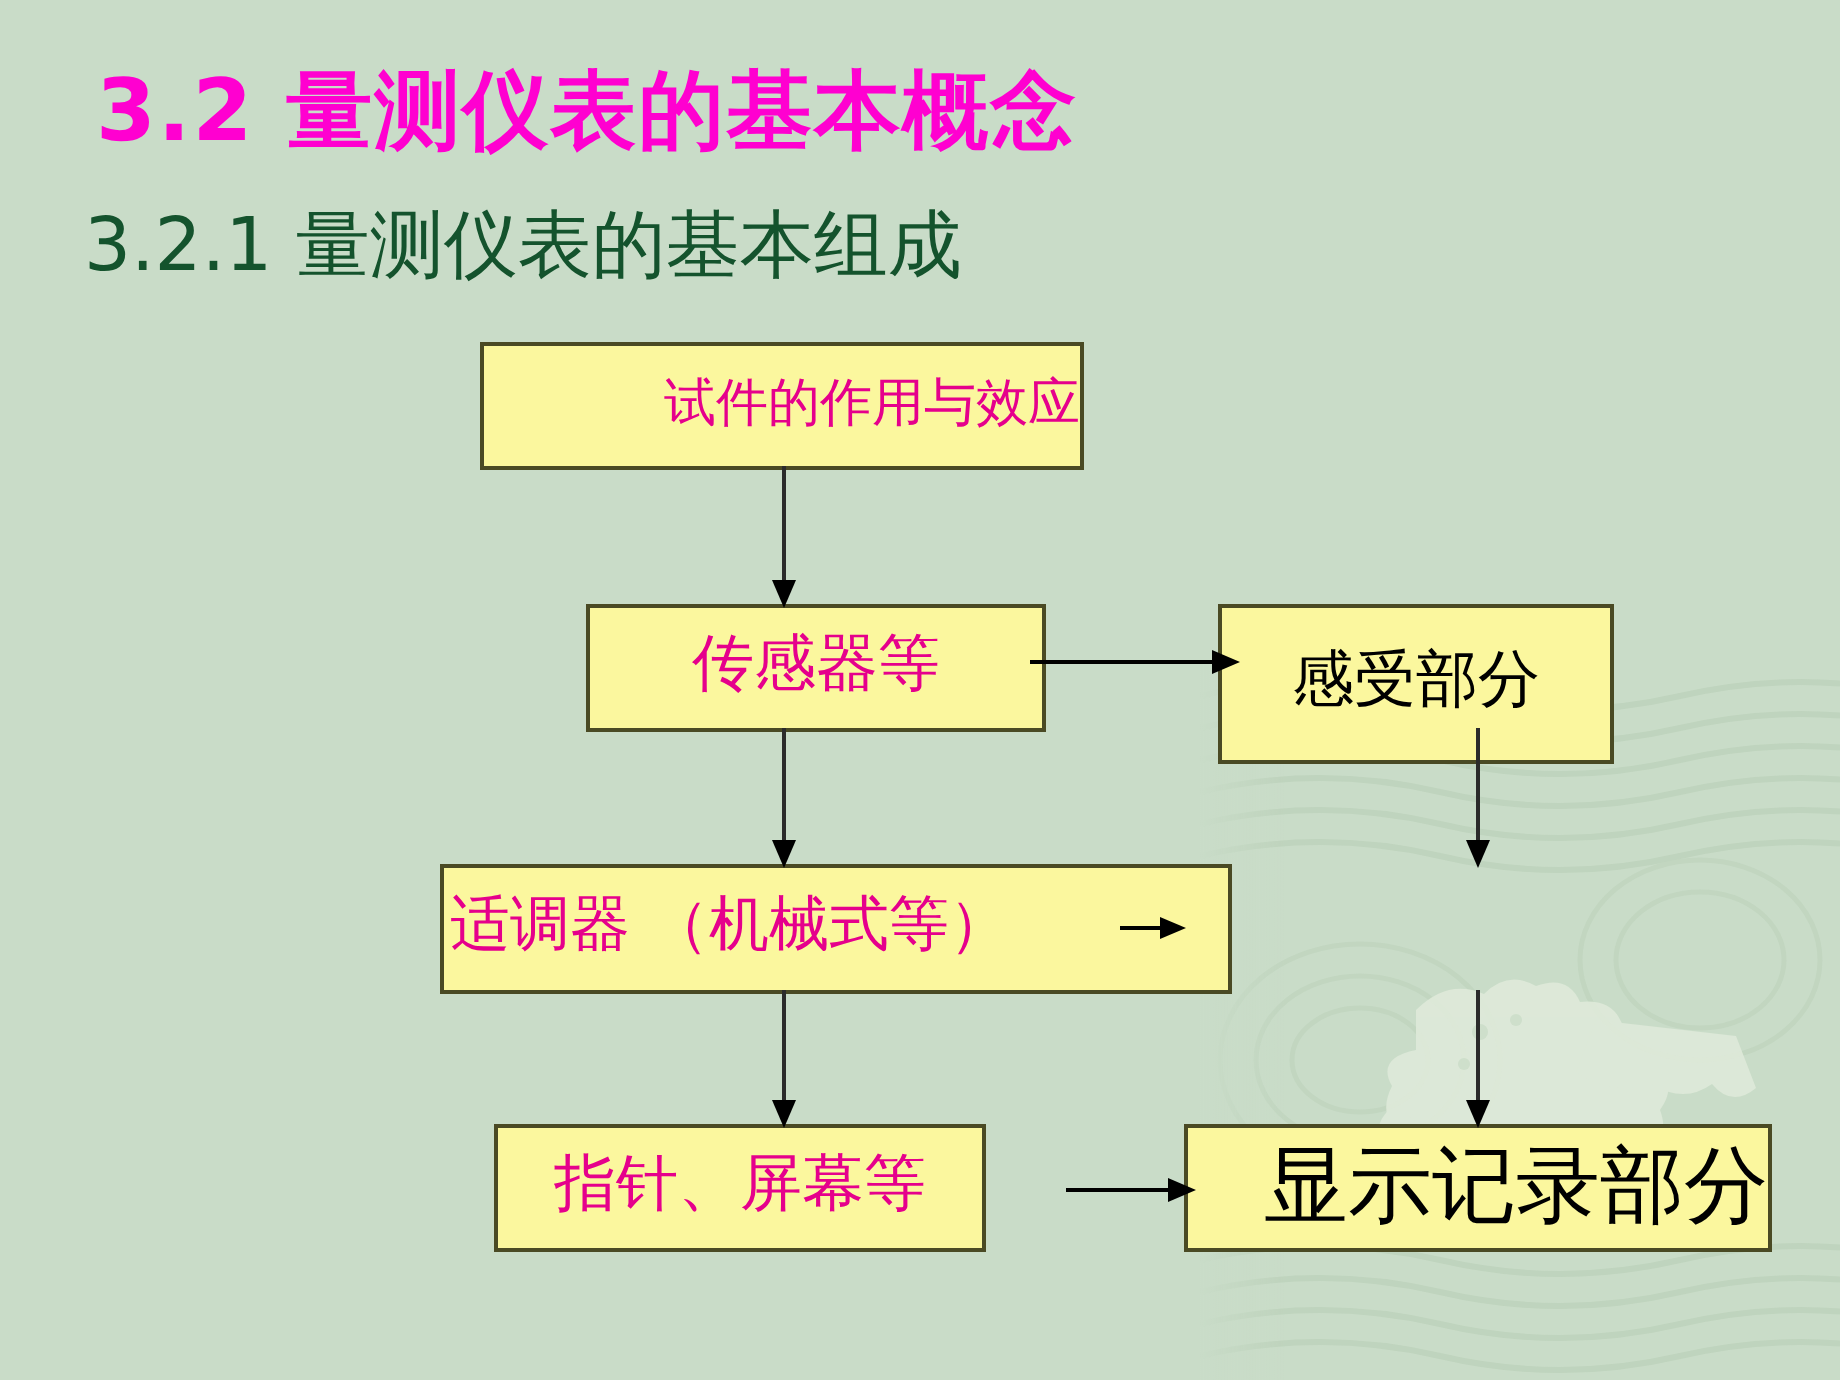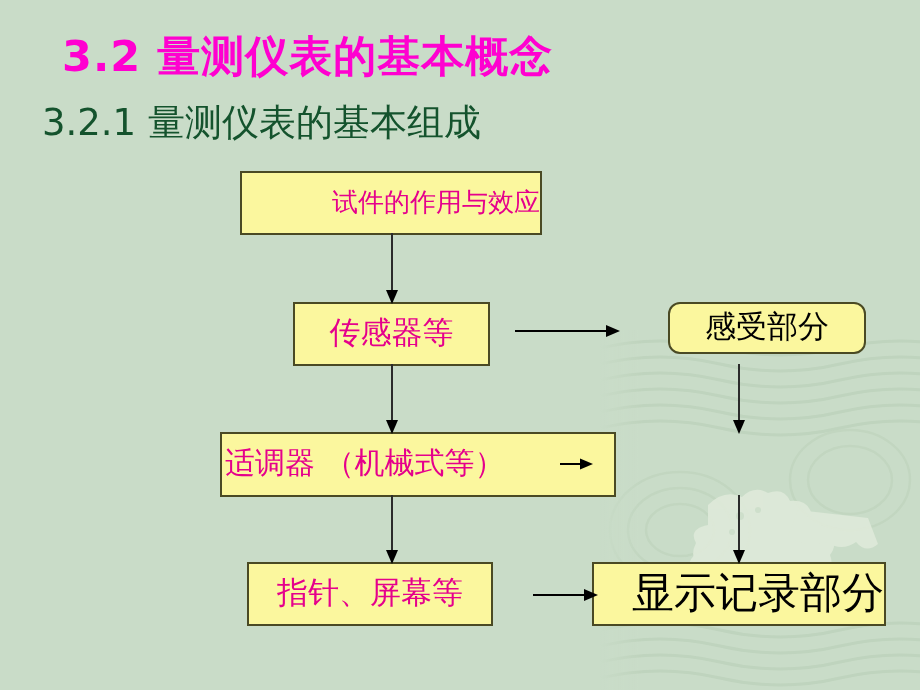--- a/index.html
+++ b/index.html
@@ -36,21 +36,20 @@
   .title-main {
     position: absolute;
     left: 48px;
     top: 34px;
     font-size: 43px;
     font-weight: bold;
     color: #ff00d0;
     letter-spacing: 1px;
     white-space: nowrap;
     line-height: 1.05;
-    margin-left: 14px;
   }
   .title-sub {
     position: absolute;
     left: 42px;
     top: 104px;
     font-size: 37px;
     color: #14532d;
     white-space: nowrap;
     line-height: 1.05;
   }
@@ -69,24 +68,24 @@
   .box-label {
     width: 100%;
     line-height: 1;
   }
   .magenta { color: #e5008c; }
   .black   { color: #000000; }
 
   #box-stimulus    { left: 240px; top: 171px; width: 302px; height: 64px; }
   #box-stimulus .box-label { font-size: 26px; text-align: right; padding-bottom: 3px; }
 
-  #box-sensor      { left: 293px; top: 302px; width: 197px; height: 64px; }
+  #box-sensor      { left: 293px; top: 302px; width: 230px; height: 64px; }
   #box-sensor .box-label { font-size: 31px; text-align: center; padding-bottom: 3px; }
 
-  #box-sensing     { left: 668px; top: 302px; width: 198px; height: 52px; border-radius: 12px; }
+  #box-sensing     { left: 609px; top: 302px; width: 198px; height: 80px; }
   #box-sensing .box-label { font-size: 31px; text-align: center; padding-bottom: 3px; }
 
   #box-conditioner { left: 220px; top: 432px; width: 396px; height: 65px; }
   #box-conditioner .box-label { font-size: 30px; text-align: left; padding-left: 3px; padding-bottom: 3px; }
 
   #box-amplifier   { left: 568px; top: 432px; width: 338px; height: 65px; }
   #box-amplifier .box-label { font-size: 30px; text-align: left; padding-left: 6px; padding-bottom: 3px; }
 
   #box-indicator   { left: 247px; top: 562px; width: 246px; height: 64px; }
   #box-indicator .box-label { font-size: 31px; text-align: center; padding-bottom: 3px; }

